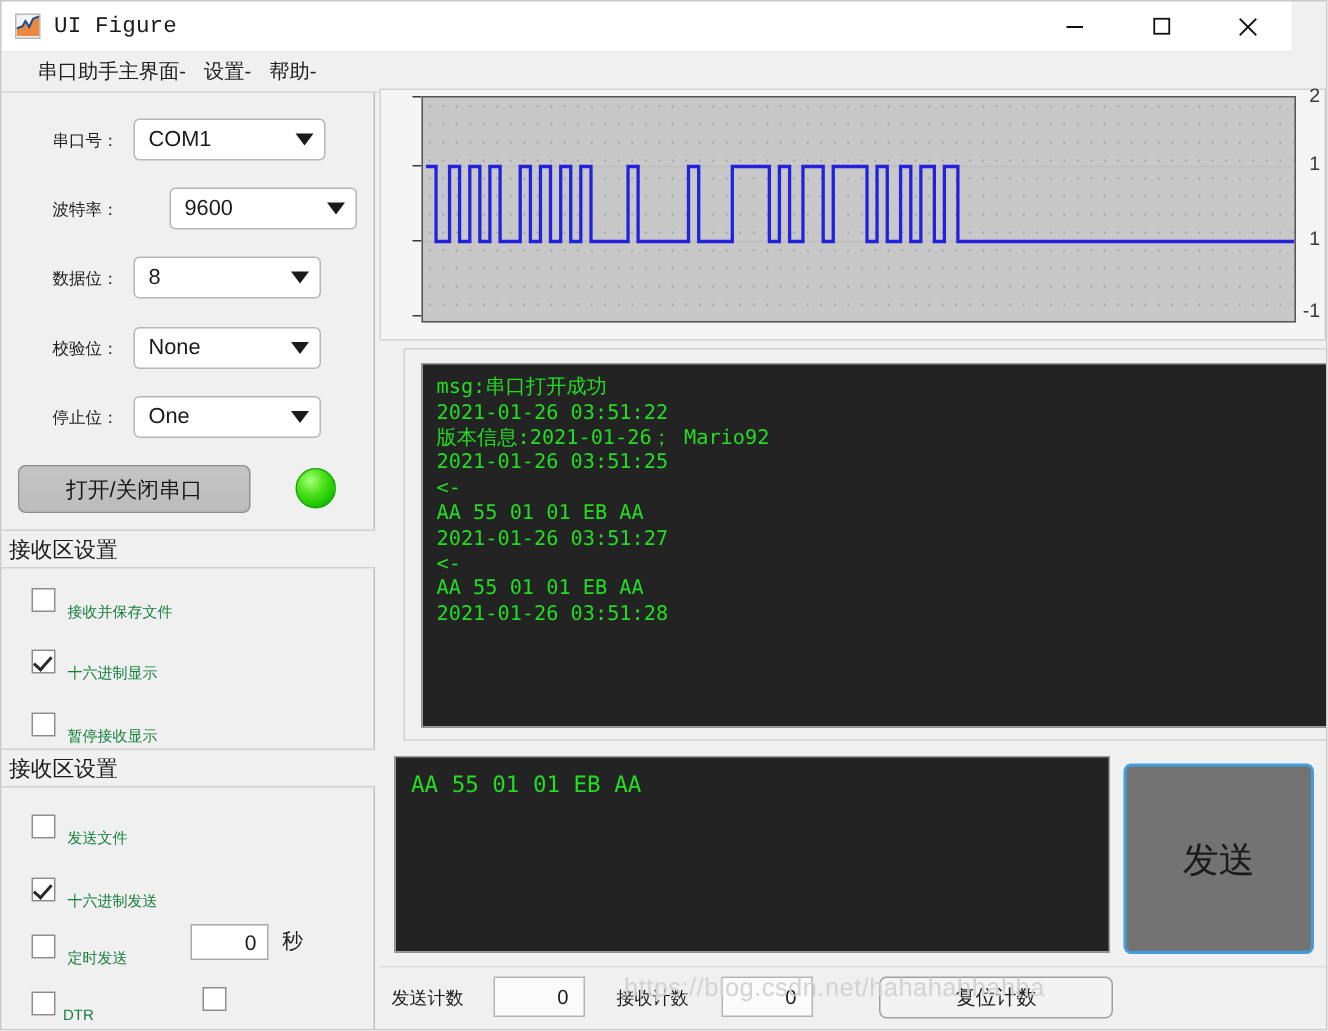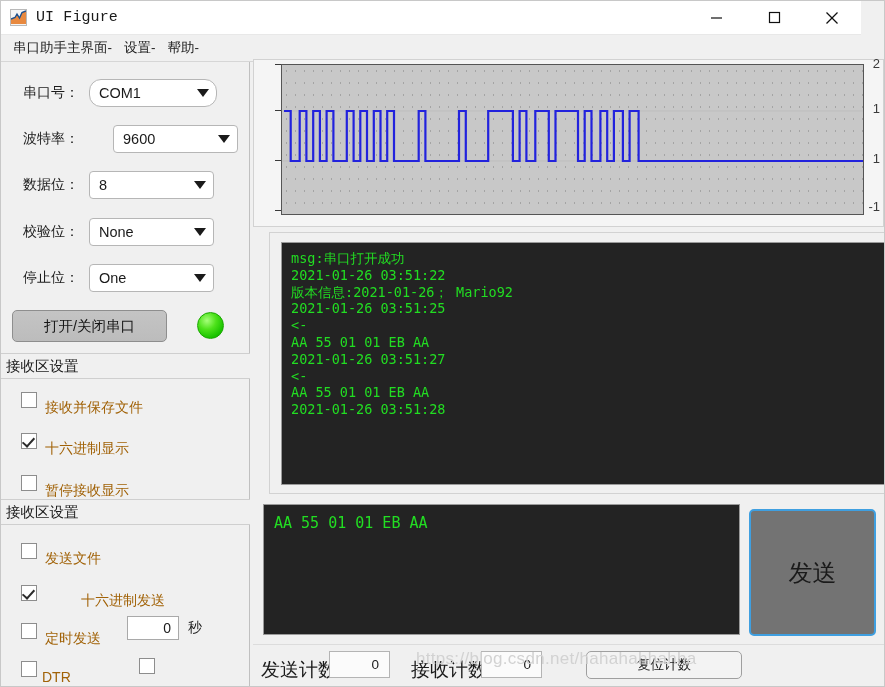--- a/index.html
+++ b/index.html
@@ -40,40 +40,40 @@
     cursor: default;
   }
   #window-controls { position: absolute; right: 0; top: 0; display: flex; }
 
   
   #menubar {
     position: absolute; left: 0; top: 34px; width: 885px; height: 27px;
     background: #f0f0f0;
     display: flex; align-items: center;
     border-bottom: 1px solid #d6d6d6;
-    padding-left: 6px;
+    padding-left: 18px;
   }
   .menu-item {
     font-size: 13.5px; color: #202020; padding: 3px 6px; cursor: default;
     white-space: nowrap;
   }
 
   
   #left-panel {
     position: absolute; left: 0; top: 61px; width: 249px; height: 626px;
     background: #f0f0f0;
     border-right: 1px solid #c0c0c0;
   }
   .field-row {
     position: absolute; left: 0; width: 249px; height: 30px;
     display: flex; align-items: center;
   }
   .field-label {
     width: 88px; text-align: right; padding-right: 10px;
-    font-size: 14px; color: #1a1a1a;
+    font-size: 11px; color: #1a1a1a;
   }
   .combo {
     position: relative; height: 28px;
     background: #ffffff;
     border: 1px solid #b6b6b6; border-radius: 4px;
     display: flex; align-items: center;
     cursor: default;
   }
   .combo-value {
     flex: 1; padding-left: 9px; font-size: 14.5px; color: #1a1a1a;
@@ -122,21 +122,21 @@
     position: relative; flex: none; cursor: default;
   }
   .checkbox.checked::after {
     content: "";
     position: absolute; left: 3px; top: 1px;
     width: 5px; height: 10px;
     border: solid #2b2b2b; border-width: 0 2.4px 2.4px 0;
     transform: rotate(42deg);
   }
   .check-label {
-    margin-left: 8px; font-size: 14px; color: #a16207; white-space: nowrap; margin-top: 16px;
+    margin-left: 8px; font-size: 10px; color: #15803d; white-space: nowrap; margin-top: 16px;
   }
   .num-input {
     background: #ffffff; border: 1px solid #a9a9a9;
     height: 24px; font-size: 14px; color: #1a1a1a;
     text-align: right; padding-right: 7px;
     display: flex; align-items: center; justify-content: flex-end;
     cursor: text;
   }
 
   
@@ -205,21 +205,21 @@
     font-size: 24px; color: #1a1a1a; cursor: default;
   }
 
   
   #status-bar {
     position: absolute; left: 252px; top: 643px; width: 631px; height: 42px;
     background: #f0f0f0;
     border-top: 1px solid #dcdcdc;
   }
   .status-label {
-    position: absolute; font-size: 19px; color: #1a1a1a; top: 12px;
+    position: absolute; font-size: 12px; color: #1a1a1a; top: 12px;
   }
   .status-input {
     position: absolute; top: 6px; height: 27px;
     background: #fbfbfb; border: 1px solid #b4b4b4;
     font-size: 13.5px; color: #1a1a1a;
     display: flex; align-items: center; justify-content: flex-end;
     padding-right: 10px; cursor: text;
   }
   #reset-button {
     position: absolute; left: 333px; top: 6px; width: 156px; height: 28px;
@@ -270,21 +270,21 @@
   <div id="menubar">
     <div class="menu-item">串口助手主界面-</div>
     <div class="menu-item">设置-</div>
     <div class="menu-item">帮助-</div>
   </div>
 
   <div id="left-panel">
 
     <div class="field-row" style="top:16px;">
       <div class="field-label">串口号：</div>
-      <div class="combo" style="width:128px;border-radius:12px;">
+      <div class="combo" style="width:128px;">
         <div class="combo-value">COM1</div>
         <div class="combo-arrow">
             <div class="caret-down"></div>
           </div>
       </div>
     </div>
 
     <div class="field-row" style="top:62px;gap:24px;">
       <div class="field-label">波特率：</div>
       <div class="combo" style="width:125px;">
@@ -342,21 +342,21 @@
       <div class="checkbox"></div>
       <div class="check-label">暂停接收显示</div>
     </div>
 
     <div class="section-header" style="top:437px;">接收区设置</div>
 
     <div class="check-row" style="left:20px; top:478px;">
       <div class="checkbox"></div>
       <div class="check-label">发送文件</div>
     </div>
-    <div class="check-row" style="left:20px; top:520px;gap:36px;">
+    <div class="check-row" style="left:20px; top:520px;">
       <div class="checkbox checked"></div>
       <div class="check-label">十六进制发送</div>
     </div>
     <div class="check-row" style="left:20px; top:558px;">
       <div class="checkbox"></div>
       <div class="check-label">定时发送</div>
     </div>
     <div class="num-input" style="position:absolute; left:126px; top:554px; width:52px;">0</div>
     <div style="position:absolute; left:187px; top:557px; font-size:14px; color:#1a1a1a;">秒</div>
 

